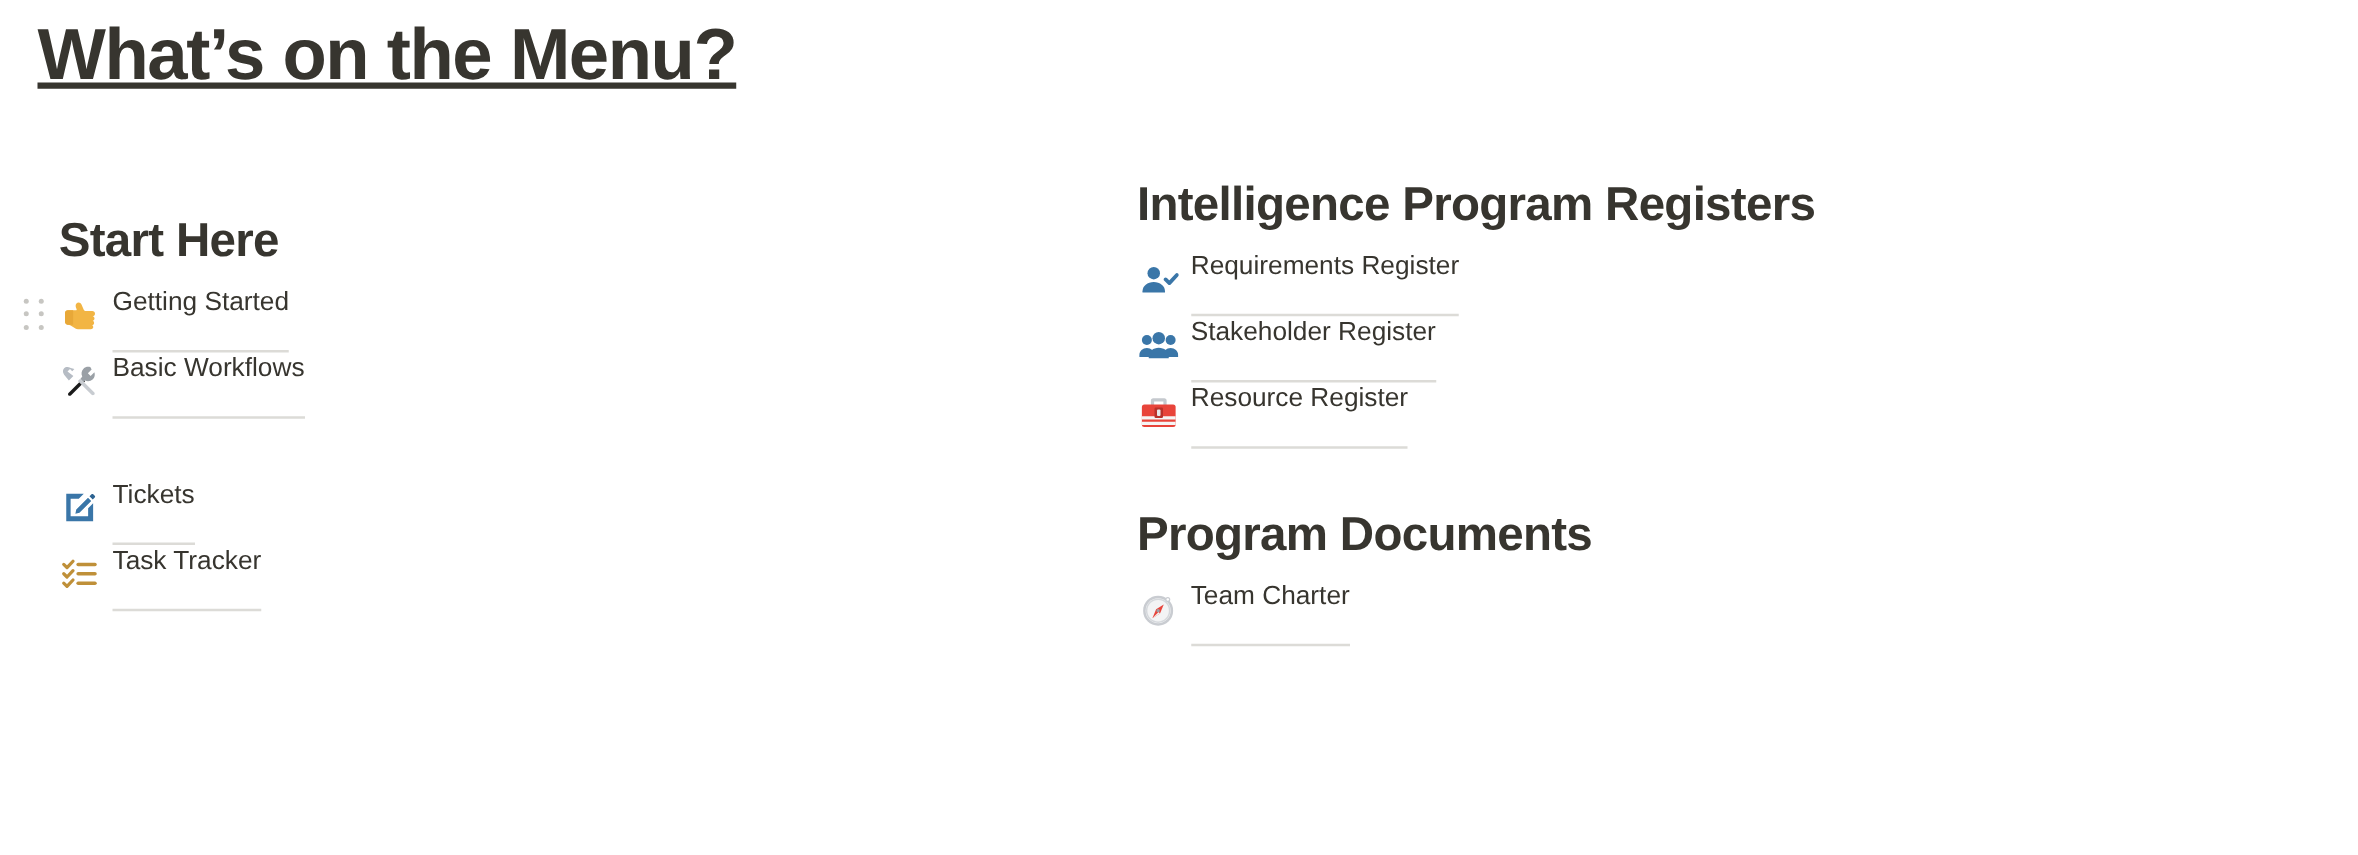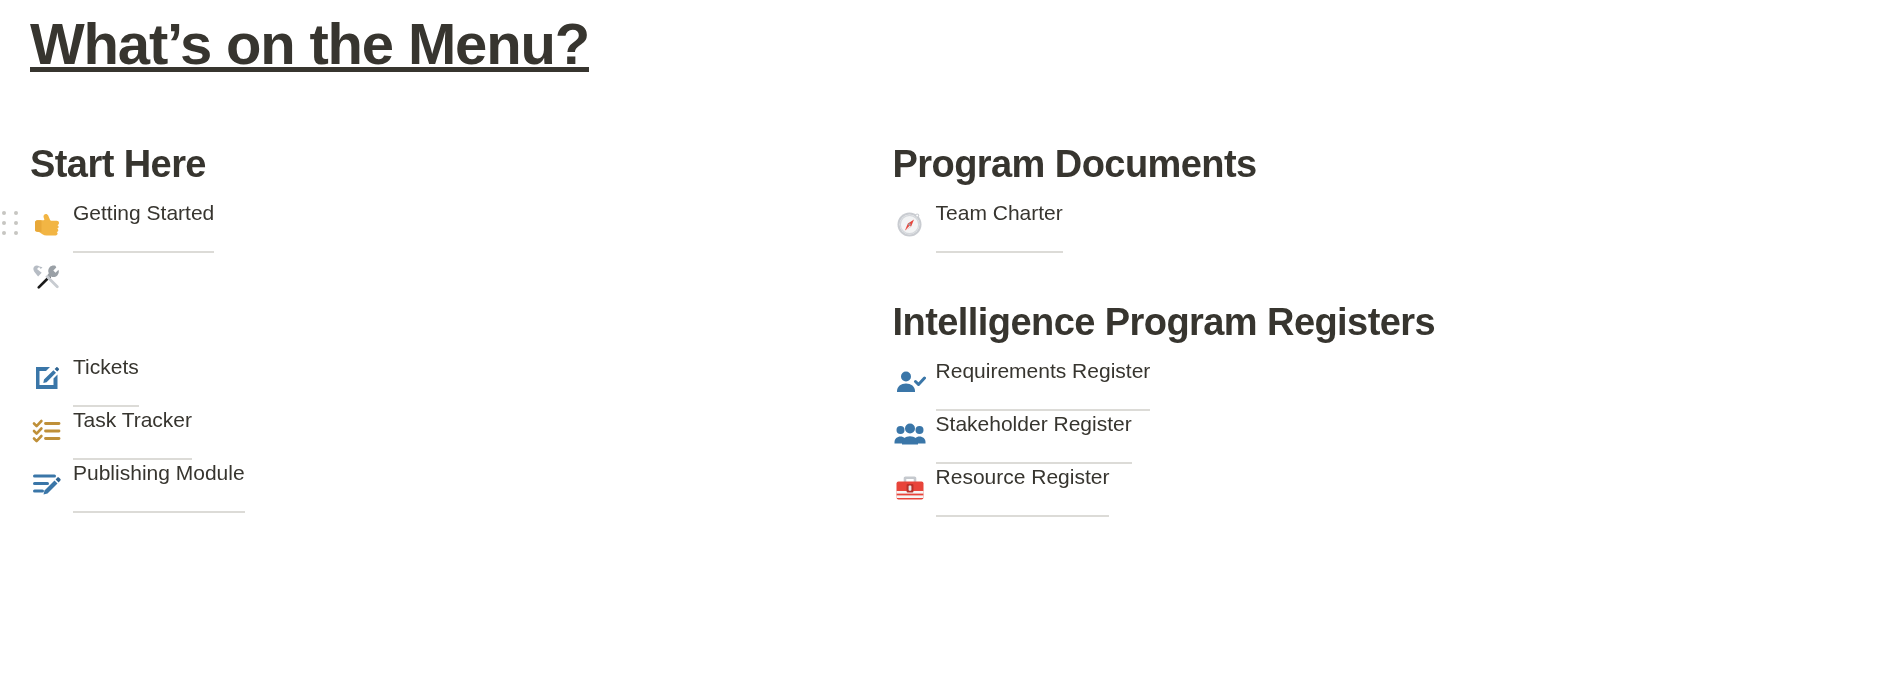--- a/index.html
+++ b/index.html
@@ -35,26 +35,26 @@
     font-weight: 700;
     letter-spacing: -0.02em;
     color: #37352f;
     white-space: nowrap;
     text-decoration: underline;
   }
 
   
   .columns {
     position: absolute;
-    left: 0;
+    left: 17px;
     top: 140px;
     width: 1712px;
     display: flex;
     flex-direction: row;
-    align-items: flex-start;
+    align-items: center;
   }
   .col {
     box-sizing: border-box;
   }
   .col-left {
     width: 945px;
     padding-left: 30px;
   }
   .col-right {
     width: 941px;
@@ -173,20 +173,21 @@
           <span class="link-icon">
             <svg width="32" height="32" viewBox="0 0 32 32">
               <g transform="rotate(0 16 16)">
                 <path d="M6.8 25.4l11.4-11.4 1.9 1.9L8.7 27.3c-.5.5-1.4.5-1.9 0s-.5-1.4 0-1.9z" fill="#1a1a1a"></path>
                 <path d="M24.4 4.8c-1.9-.7-4.1-.3-5.6 1.2-1.7 1.7-2 4.2-1 6.2L15 15.9l2.3 2.3 2.8-2.8c2 1 4.5.6 6.2-1 1.5-1.5 1.9-3.7 1.2-5.6l-3 3-2.2-2.2 3-3z" fill="#9aa0a6"></path>
                 <path d="M25.3 26.7l-11-11 2-2 11 11c.6.6.6 1.5 0 2.1-.6.5-1.5.5-2 0z" fill="#c8ccd1"></path>
                 <path d="M8.6 5.4C6.4 4 4.4 4.4 3.3 5.5c-1.1 1.1-1.4 3 0 5.2l3.8 4.7 3.6-3.6L6 8.1l2-2 1.8 1.8 1.7-1.7-2.9-.8z" fill="#b6bcc4"></path>
               </g>
             </svg>
           </span>
+          <span class="link-text">Basic Workflows</span>
         </div>
       </div>
 
       <div class="section">
 
         <div class="link-row">
           <span class="link-icon">
             <svg width="32" height="32" viewBox="0 0 32 32">
               <path d="M5 5h14l-4 4H8.5v14h14v-6.5l4-4V27H5V5z" fill="#3a76a8"></path>
               <path d="M13 17.6l9.4-9.4 2.6 2.6-9.4 9.4-3.3.7.7-3.3z" fill="#3a76a8"></path>
@@ -207,97 +208,83 @@
               <g stroke="#bf9039" stroke-width="2.8" stroke-linecap="round">
                 <path d="M14.5 8.5h13.5"></path>
                 <path d="M14.5 16h13.5"></path>
                 <path d="M14.5 23.5h13.5"></path>
               </g>
             </svg>
           </span>
           <span class="link-text">Task Tracker</span>
         </div>
 
-        <div class="link-row">
-          <span class="link-icon">
-            <svg width="32" height="32" viewBox="0 0 32 32">
-              <g stroke="#3a76a8" stroke-width="3" stroke-linecap="round">
-                <path d="M3.5 8h20"></path>
-                <path d="M3.5 15.5h13"></path>
-                <path d="M3.5 23h8"></path>
-              </g>
-              <path d="M13.5 22.5l10-10 3 3-10 10-4 1z" fill="#3a76a8"></path>
-              <path d="M24.6 11.4l1.8-1.8c.4-.4 1.1-.4 1.5 0l1.5 1.5c.4.4.4 1.1 0 1.5l-1.8 1.8-3-3z" fill="#2d6391"></path>
-            </svg>
-          </span>
-          <span class="link-text">Publishing Module</span>
-        </div>
       </div>
     </div>
 
     <div class="col col-right">
+
+      <div class="section">
+        <div class="section-heading">Intelligence Program Registers</div>
+
+        <div class="link-row">
+          <span class="link-icon">
+            <svg width="32" height="32" viewBox="0 0 32 32">
+              <circle cx="12" cy="10.5" r="5" fill="#3a76a8"></circle>
+              <path d="M3 25c0-4.4 4-7.5 9-7.5s9 3.1 9 7.5v1H3v-1z" fill="#3a76a8"></path>
+              <path d="M21.5 15.5l3 3 6-6.5" fill="none" stroke="#3a76a8" stroke-width="3" stroke-linecap="round" stroke-linejoin="round"></path>
+            </svg>
+          </span>
+          <span class="link-text">Requirements Register</span>
+        </div>
+
+        <div class="link-row">
+          <span class="link-icon">
+            <svg width="32" height="32" viewBox="0 0 32 32">
+              <circle cx="6.5" cy="11" r="4" fill="#3a76a8"></circle>
+              <circle cx="25.5" cy="11" r="4" fill="#3a76a8"></circle>
+              <path d="M0.5 23c0-3.3 2.7-5.6 6-5.6s6 2.3 6 5.6v1.5h-12V23z" fill="#3a76a8"></path>
+              <path d="M19.5 23c0-3.3 2.7-5.6 6-5.6s6 2.3 6 5.6v1.5h-12V23z" fill="#3a76a8"></path>
+              <circle cx="16" cy="9.5" r="5" fill="#3a76a8"></circle>
+              <path d="M8 24c0-4 3.6-6.8 8-6.8s8 2.8 8 6.8v1.5H8V24z" fill="#3a76a8"></path>
+            </svg>
+          </span>
+          <span class="link-text">Stakeholder Register</span>
+        </div>
+
+        <div class="link-row">
+          <span class="link-icon">
+            <svg width="32" height="32" viewBox="0 0 32 32">
+              <path d="M11.5 4.5h9c1 0 1.8.8 1.8 1.8V10h-2.6V7.1h-7.4V10H9.7V6.3c0-1 .8-1.8 1.8-1.8z" fill="#c5c9ce"></path>
+              <rect x="2.5" y="9.5" width="27" height="18" rx="2" fill="#e8443a"></rect>
+              <rect x="2.5" y="19" width="27" height="2.6" fill="#f5f5f5"></rect>
+              <rect x="2.5" y="23.4" width="27" height="2.6" fill="#f5f5f5"></rect>
+              <rect x="12.6" y="12" width="6.8" height="8.4" rx="1" fill="#b8312a"></rect>
+              <rect x="14.6" y="13.6" width="2.8" height="5.2" rx="0.8" fill="#e6e8ea"></rect>
+            </svg>
+          </span>
+          <span class="link-text">Resource Register</span>
+        </div>
+      </div>
 
       <div class="section">
         <div class="section-heading">Program Documents</div>
 
         <div class="link-row">
           <span class="link-icon">
             <svg width="32" height="32" viewBox="0 0 32 32">
               <circle cx="15.5" cy="16.5" r="12" fill="#c9ccd1"></circle>
               <circle cx="15.5" cy="16.5" r="10" fill="#f3f4f5"></circle>
               <circle cx="15.5" cy="16.5" r="9.2" fill="none" stroke="#d5d8dc" stroke-width="1.2"></circle>
               <path d="M20 11.5l-3 7.2-6.1 3.9 3-7.2z" fill="#e8453c"></path>
               <path d="M10.9 22.6l6.1-3.9-1.1-1.1z" fill="#f2f2f2"></path>
               <circle cx="15.5" cy="16.5" r="1.3" fill="#9aa0a6"></circle>
               <circle cx="23.2" cy="7.6" r="2" fill="#c9ccd1"></circle>
               <circle cx="23.2" cy="7.6" r="1" fill="#ffffff"></circle>
             </svg>
           </span>
           <span class="link-text">Team Charter</span>
         </div>
       </div>
-
-      <div class="section">
-        <div class="section-heading">Intelligence Program Registers</div>
-
-        <div class="link-row">
-          <span class="link-icon">
-            <svg width="32" height="32" viewBox="0 0 32 32">
-              <circle cx="12" cy="10.5" r="5" fill="#3a76a8"></circle>
-              <path d="M3 25c0-4.4 4-7.5 9-7.5s9 3.1 9 7.5v1H3v-1z" fill="#3a76a8"></path>
-              <path d="M21.5 15.5l3 3 6-6.5" fill="none" stroke="#3a76a8" stroke-width="3" stroke-linecap="round" stroke-linejoin="round"></path>
-            </svg>
-          </span>
-          <span class="link-text">Requirements Register</span>
-        </div>
-
-        <div class="link-row">
-          <span class="link-icon">
-            <svg width="32" height="32" viewBox="0 0 32 32">
-              <circle cx="6.5" cy="11" r="4" fill="#3a76a8"></circle>
-              <circle cx="25.5" cy="11" r="4" fill="#3a76a8"></circle>
-              <path d="M0.5 23c0-3.3 2.7-5.6 6-5.6s6 2.3 6 5.6v1.5h-12V23z" fill="#3a76a8"></path>
-              <path d="M19.5 23c0-3.3 2.7-5.6 6-5.6s6 2.3 6 5.6v1.5h-12V23z" fill="#3a76a8"></path>
-              <circle cx="16" cy="9.5" r="5" fill="#3a76a8"></circle>
-              <path d="M8 24c0-4 3.6-6.8 8-6.8s8 2.8 8 6.8v1.5H8V24z" fill="#3a76a8"></path>
-            </svg>
-          </span>
-          <span class="link-text">Stakeholder Register</span>
-        </div>
-
-        <div class="link-row">
-          <span class="link-icon">
-            <svg width="32" height="32" viewBox="0 0 32 32">
-              <path d="M11.5 4.5h9c1 0 1.8.8 1.8 1.8V10h-2.6V7.1h-7.4V10H9.7V6.3c0-1 .8-1.8 1.8-1.8z" fill="#c5c9ce"></path>
-              <rect x="2.5" y="9.5" width="27" height="18" rx="2" fill="#e8443a"></rect>
-              <rect x="2.5" y="19" width="27" height="2.6" fill="#f5f5f5"></rect>
-              <rect x="2.5" y="23.4" width="27" height="2.6" fill="#f5f5f5"></rect>
-              <rect x="12.6" y="12" width="6.8" height="8.4" rx="1" fill="#b8312a"></rect>
-              <rect x="14.6" y="13.6" width="2.8" height="5.2" rx="0.8" fill="#e6e8ea"></rect>
-            </svg>
-          </span>
-          <span class="link-text">Resource Register</span>
-        </div>
-      </div>
     </div>
 
   </div>
 </div>
 
 </body></html>

